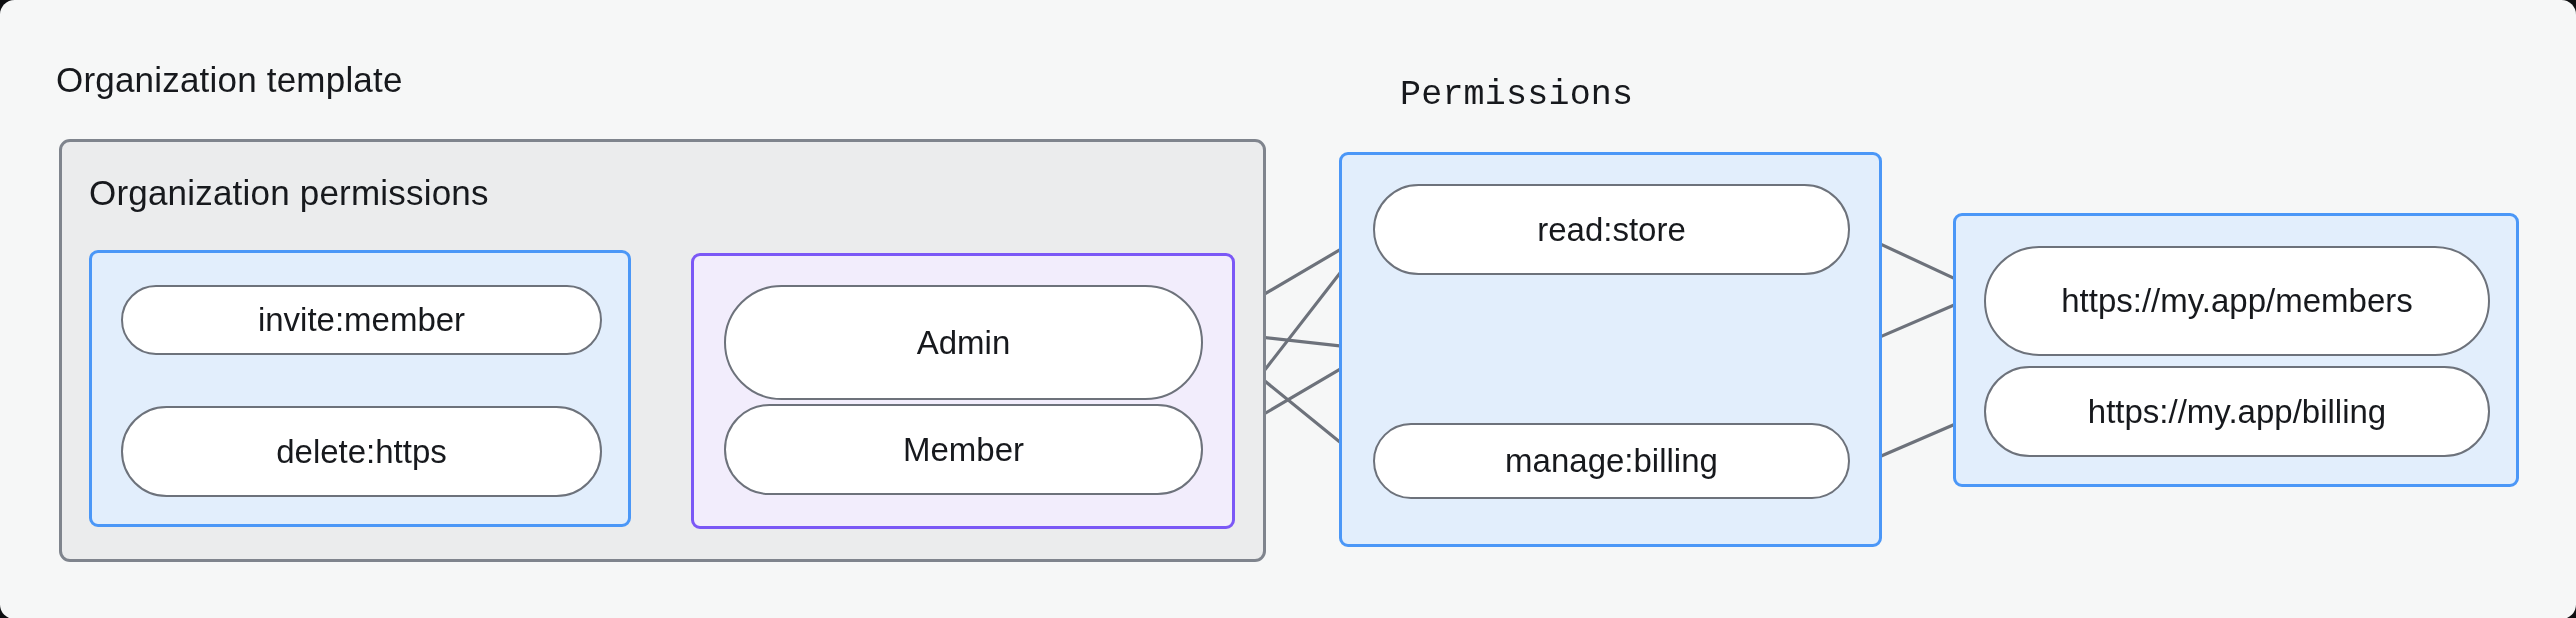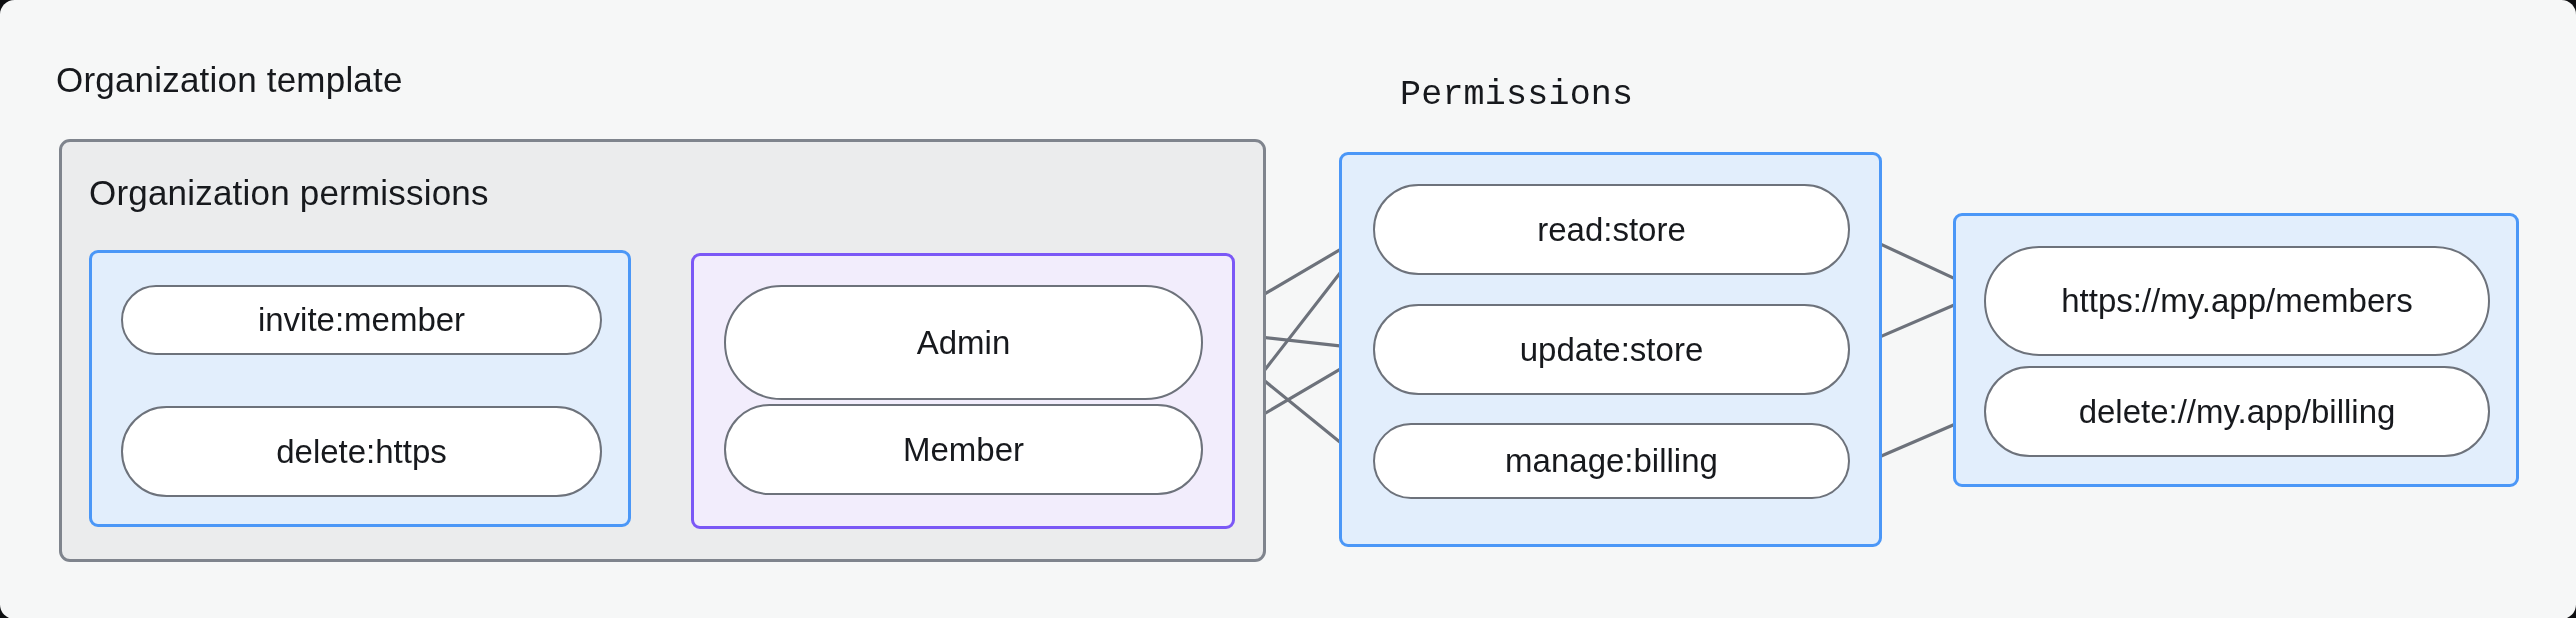--- a/index.html
+++ b/index.html
@@ -120,20 +120,19 @@
 
   <div class="group-box box-blue" style="left:1953px; top:213px; width:566px; height:274px;"></div>
 
   <div class="pill" style="left:121px; top:285px; width:481px; height:70px;">invite:member</div>
   <div class="pill" style="left:121px; top:406px; width:481px; height:91px;">delete:https</div>
 
   <div class="pill" style="left:724px; top:285px; width:479px; height:115px;">Admin</div>
   <div class="pill" style="left:1373px; top:184px; width:477px; height:91px;">read:store</div>
 
   <div class="pill" style="left:724px; top:404px; width:479px; height:91px;">Member</div>
-  <div class="pill" style="left:1373px; top:304px; width:477px; height:91px;">update:store</div>
   <div class="pill" style="left:1373px; top:423px; width:477px; height:76px;">manage:billing</div>
 
   <div class="pill" style="left:1984px; top:246px; width:506px; height:110px;">https://my.app/members</div>
-  <div class="pill" style="left:1984px; top:366px; width:506px; height:91px;">delete://my.app/billing</div>
+  <div class="pill" style="left:1984px; top:366px; width:506px; height:91px;">https://my.app/billing</div>
 
 </div>
 
 
 </body></html>

